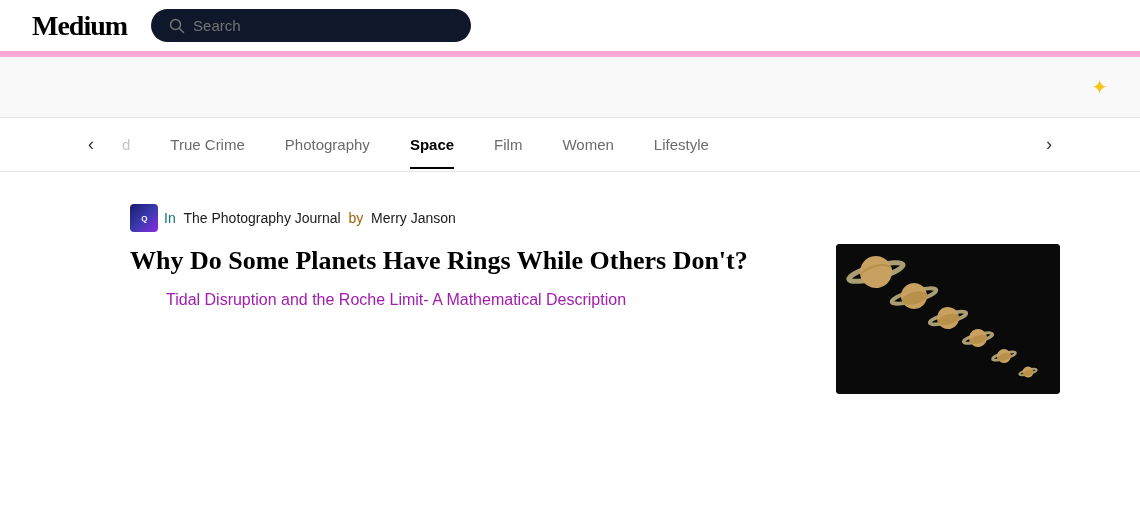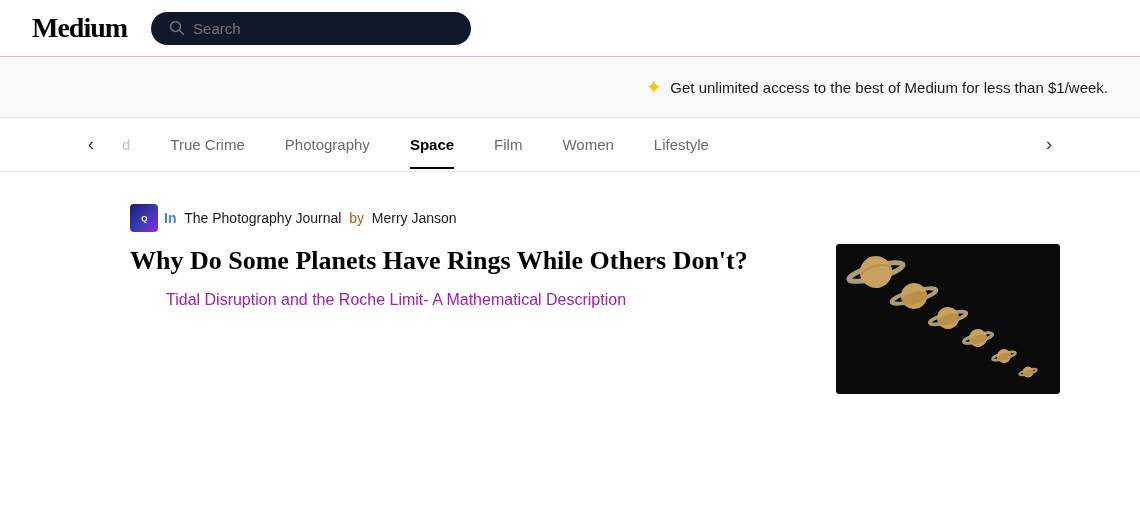--- a/index.html
+++ b/index.html
@@ -4,21 +4,21 @@
   <style>
     * { margin: 0; padding: 0; box-sizing: border-box; }
     body { font-family: -apple-system, BlinkMacSystemFont, 'Segoe UI', Helvetica, Arial, sans-serif; background: #fff; width: 1140px; }
 
     
     .header {
       display: flex;
       align-items: center;
       padding: 0 32px;
       height: 57px;
-      border-bottom: 1px solid #f9a8d4;
+      border-bottom: 6px solid #f9a8d4;
       background: #fff;
     }
     .logo {
       font-size: 28px;
       font-weight: 700;
       color: #000;
       font-family: Georgia, serif;
       letter-spacing: -1px;
       margin-right: 24px;
       white-space: nowrap;
@@ -152,21 +152,21 @@
       justify-content: center;
       font-size: 8px;
       font-weight: 900;
       letter-spacing: -0.5px;
       color: #fff;
     }
     .meta-text {
       font-size: 14px;
       color: #6b6b6b;
     }
-    .meta-text .in-label { color: #3b82f6; font-weight: bold; }
+    .meta-text .in-label { color: #0f766e; }
     .meta-text .pub-name { color: #1a1a1a; font-weight: 500; }
     .meta-text .by-label { color: #a16207; }
     .meta-text .author-name { color: #1a1a1a; }
 
     .article-content {
       display: flex;
       align-items: flex-start;
       gap: 40px;
     }
     .article-text {
@@ -214,21 +214,20 @@
         <circle cx="6.5" cy="6.5" r="5" stroke="#757575" stroke-width="1.5"></circle>
         <line x1="10.5" y1="10.5" x2="14.5" y2="14.5" stroke="#757575" stroke-width="1.5" stroke-linecap="round"></line>
       </svg>
     </span>
     <span class="search-placeholder">Search</span>
   </div>
 </header>
 
 <div class="banner">
   <span class="banner-star">✦</span>
-  <span class="banner-text">Get unlimited access to the best of Medium for less than $1/week.</span>
 </div>
 
 <nav class="category-nav">
   <button class="nav-arrow">‹</button>
   <div class="nav-items">
     <span class="nav-item partial">d</span>
     <span class="nav-item">True Crime</span>
     <span class="nav-item">Photography</span>
     <span class="nav-item active">Space</span>
     <span class="nav-item">Film</span>

